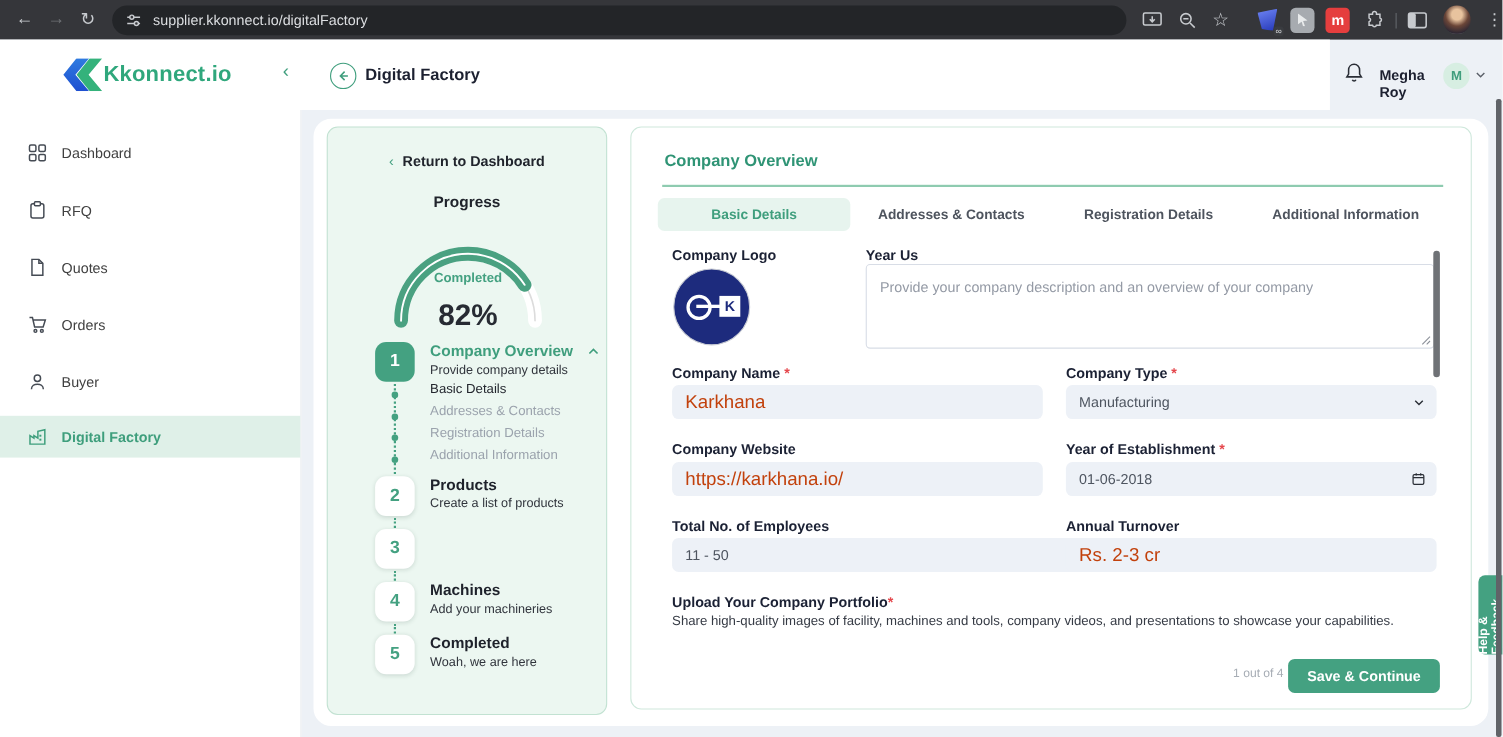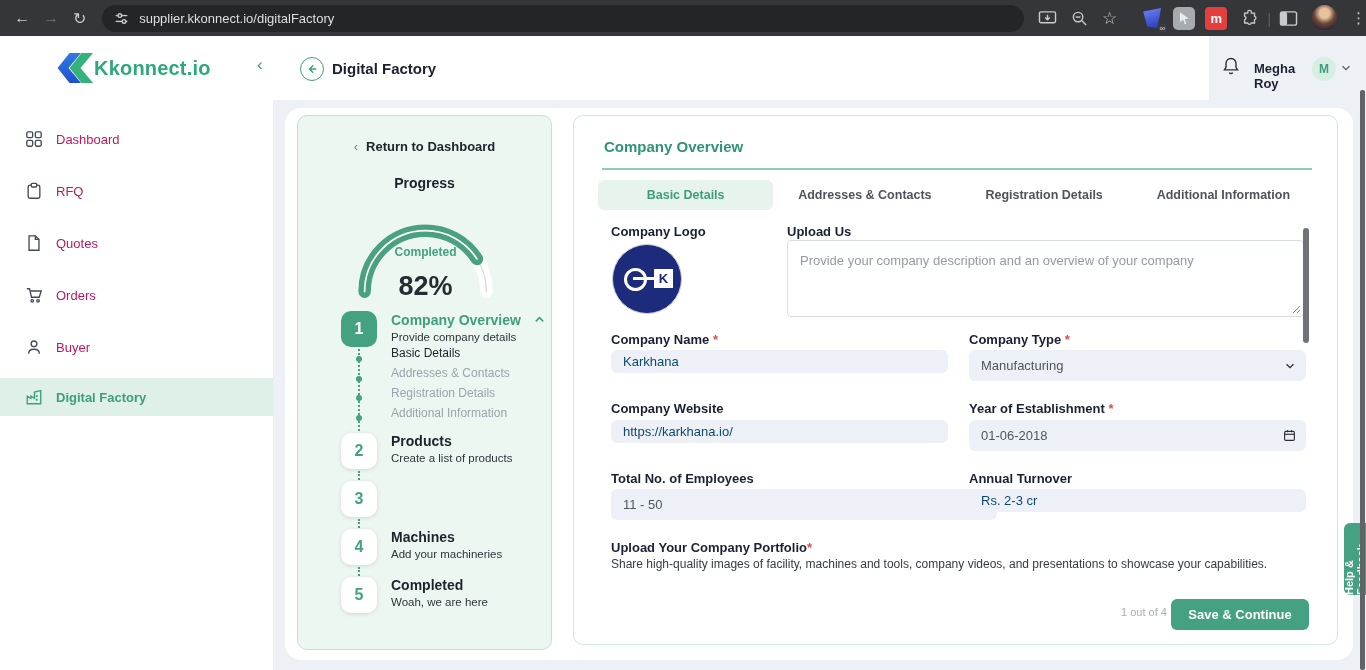--- a/index.html
+++ b/index.html
@@ -25,21 +25,21 @@
   .logotxt{color:#2FA77C;font-weight:700;font-size:20px;letter-spacing:.2px}
   .backcirc{width:22px;height:22px;border:1.6px solid #3F9E7D;border-radius:50%;color:#3F9E7D;
             display:flex;align-items:center;justify-content:center;font-size:13px;cursor:pointer}
   .ptitle{font-size:15px;font-weight:700;color:#1C2030}
   .uname{font-size:13px;font-weight:700;color:#1C2030}
   .uavatar{width:24px;height:24px;border-radius:50%;background:#D7EEE2;color:#3F9E7D;font-size:12px;
            font-weight:700;display:flex;align-items:center;justify-content:center}
   .sidebar{left:0;top:100px;width:273px;height:570px;background:#fff;border-right:1px solid #ECEEF1}
   .navitem{position:absolute;left:0;width:273px;height:38px;display:flex;align-items:center;cursor:pointer}
   .navitem .ic{margin-left:25px;margin-right:13px}
-  .navitem .tx{font-size:13px;color:#be185d}
+  .navitem .tx{font-size:13px;color:#404040}
   .navitem.active{background:#DFF0E8}
   .navitem.active .tx{color:#3E9E7C;font-weight:700}
 
   
   .wrapper{left:285px;top:108px;width:1068px;height:552px;background:#fff;border-radius:16px}
   .panel{left:297px;top:115px;width:255px;height:535px;background:#ECF7F1;border:1px solid #C2E2D2;
          border-radius:10px;box-sizing:border-box}
   .retlink{width:100%;text-align:center;font-size:13px;font-weight:700;color:#20242C;cursor:pointer}
   .retlink .ch{color:#44A181;margin-right:8px;font-weight:400}
   .ptit{width:100%;text-align:center;font-size:14px;font-weight:700;color:#20242C}
@@ -61,22 +61,22 @@
   .card{left:573px;top:115px;width:765px;height:530px;background:#fff;border:1px solid #CFE8DC;
         border-radius:10px;box-sizing:border-box}
   .ftitle{font-size:15px;font-weight:700;color:#2F9475}
   .funderline{height:2px;background:#8ECBB0}
   .tabs{display:flex;gap:4px}
   .tab{flex:1;height:30px;display:flex;align-items:center;justify-content:center;font-size:12.5px;
        font-weight:700;color:#4E545E;border-radius:6px;cursor:pointer}
   .tab.active{background:#E7F4EE;color:#3F9E7D}
   .lbl{font-size:13px;font-weight:700;color:#1B2134}
   .req{color:#E5484D}
-  .inp{background:#EDF1F7;border:none;outline:none;border-radius:6px;height:23px;font-family:"Liberation Sans",sans-serif;
-       font-size:13px;color:#0c4a6e;padding:0 12px;box-sizing:border-box}
+  .inp{background:#EDF1F7;border:none;outline:none;border-radius:6px;height:31px;font-family:"Liberation Sans",sans-serif;
+       font-size:17px;color:#c2410c;padding:0 12px;box-sizing:border-box}
   .selwrap{background:#EDF1F7;border-radius:6px;height:31px;display:flex;align-items:center;
            justify-content:space-between;padding:0 10px 0 12px;box-sizing:border-box;cursor:pointer;
            font-size:13px;color:#4E5560}
   .ta{border:1px solid #D8DDE6;border-radius:4px;background:#fff;resize:none;outline:none;
       font-family:"Liberation Sans",sans-serif;font-size:13px;color:#3c424b;padding:12px;box-sizing:border-box}
   .ta::placeholder{color:#949AA5}
   .pdesc{font-size:12px;color:#363B45}
   .pageind{font-size:11px;color:#A7ADB5}
   .savebtn{background:#44A181;color:#fff;border:none;border-radius:6px;font-weight:700;font-size:13px;
            height:31px;width:138px;cursor:pointer;font-family:"Liberation Sans",sans-serif}
@@ -315,21 +315,21 @@
     <div class="tab">Additional Information</div>
   </div>
 
   <div class="abs lbl" style="left:37px;top:108px">Company Logo</div>
   <div class="abs klogo" style="left:38px;top:128px">
     <span class="ring"></span>
     <span class="stem"></span>
     <span class="ksq">K</span>
   </div>
 
-  <div class="abs lbl" style="left:213px;top:108px">Upload Us</div>
+  <div class="abs lbl" style="left:213px;top:108px">Year Us</div>
   <textarea class="abs ta" style="left: 213px; top: 124px; width: 517px; height: 77px;" placeholder="Provide your company description and an overview of your company"></textarea>
   <span class="abs" style="left:718px;top:189px">
     <svg width="9" height="9" viewBox="0 0 9 9" stroke="#8a8f98" stroke-width="1">
         <line x1="1" y1="8" x2="8" y2="1"></line>
         <line x1="5" y1="8" x2="8" y2="5"></line>
       </svg>
   </span>
 
   <div class="abs lbl" style="left:37px;top:216px">
     <span>Company Name</span> <span class="req">*</span>

